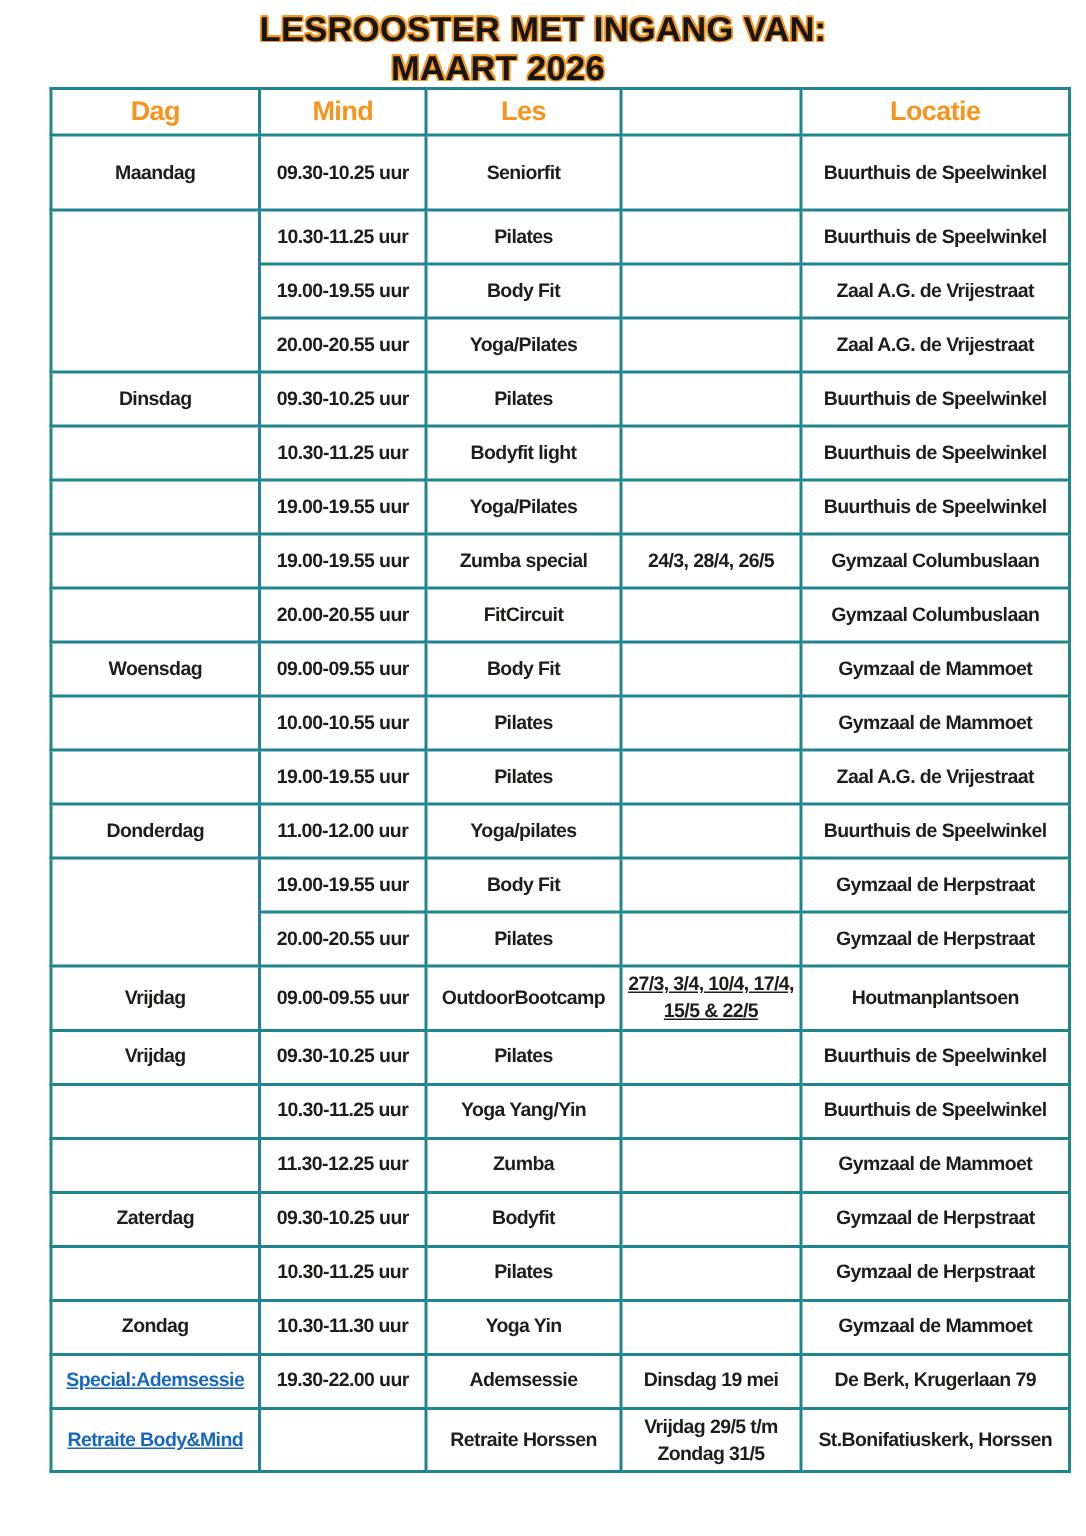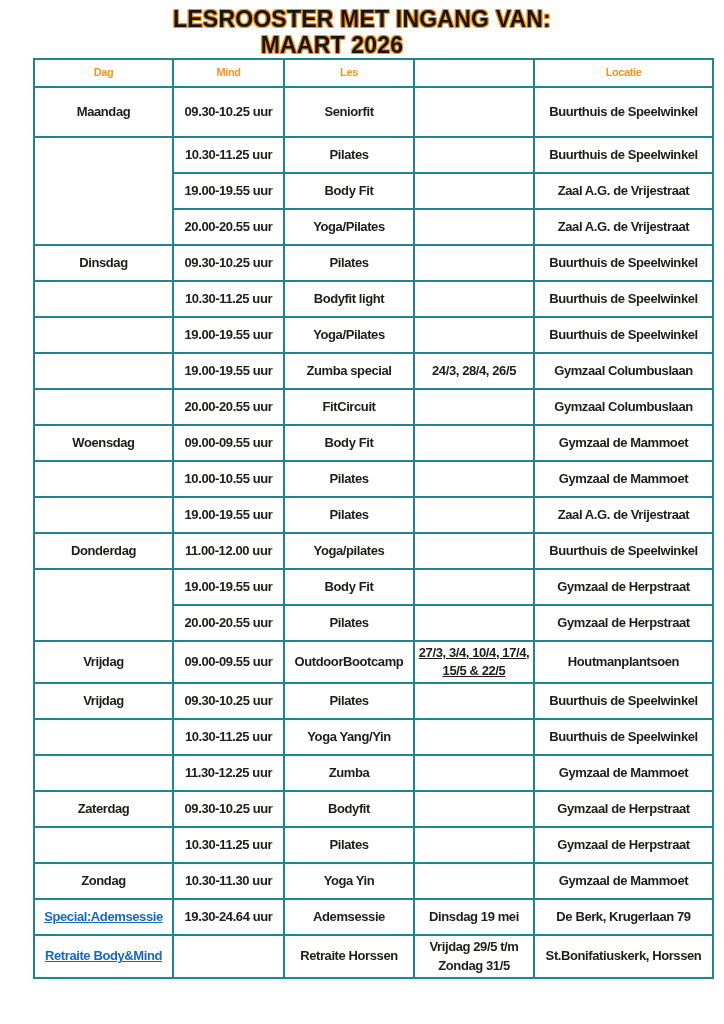--- a/index.html
+++ b/index.html
@@ -25,21 +25,21 @@
   .title-line-2{transform:translateX(-30px);}
   table.schedule{
     margin-left:33px;width:679px;border-collapse:collapse;table-layout:fixed;
   }
   .schedule th,.schedule td{
     border:2px solid var(--teal);
     font-weight:700;font-size:13px;letter-spacing:-0.4px;line-height:1.4;
     text-align:center;vertical-align:middle;padding:2px 3px;color:var(--ink);
     overflow:hidden;
   }
-  .schedule thead th{height:28px;color:var(--orange);font-size:11px;}
+  .schedule thead th{height:28px;color:var(--orange);font-size:18px;}
   .schedule tbody td{height:36px;}
   .schedule tbody tr:first-child td{height:50px;}
   .c-orange{color:var(--orange);}
   .c-red{color:var(--red);}
   .u{text-decoration:underline;}
   .link{color:var(--blue);text-decoration:underline;cursor:pointer;text-align:center;}
 </style>
 </head>
 <body>
 
@@ -213,21 +213,21 @@
         </tr>
         <tr>
           <td class="col-day c-orange">Zondag</td>
           <td class="col-time">10.30-11.30 uur</td>
           <td class="col-les">Yoga Yin</td>
           <td class="col-notes c-red"></td>
           <td class="col-loc">Gymzaal de Mammoet</td>
         </tr>
         <tr>
           <td class="col-day"><span class="link">Special:Ademsessie</span></td>
-          <td class="col-time">19.30-24.64 uur</td>
+          <td class="col-time">19.30-22.00 uur</td>
           <td class="col-les c-orange">Ademsessie</td>
           <td class="col-notes c-red">Dinsdag 19 mei</td>
           <td class="col-loc">De Berk, Krugerlaan 79</td>
         </tr>
         <tr>
           <td class="col-day"><span class="link">Retraite Body&amp;Mind</span></td>
           <td class="col-time"></td>
           <td class="col-les c-orange">Retraite Horssen</td>
           <td class="col-notes c-red">Vrijdag 29/5 t/m Zondag 31/5</td>
           <td class="col-loc">St.Bonifatiuskerk, Horssen</td>

